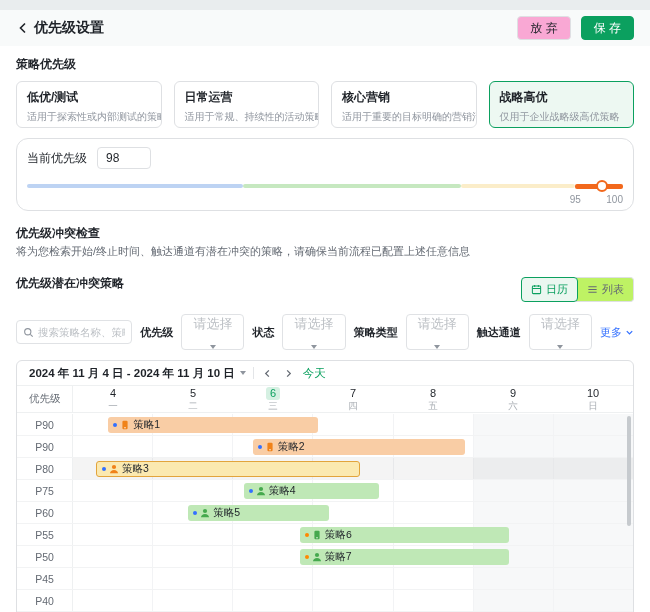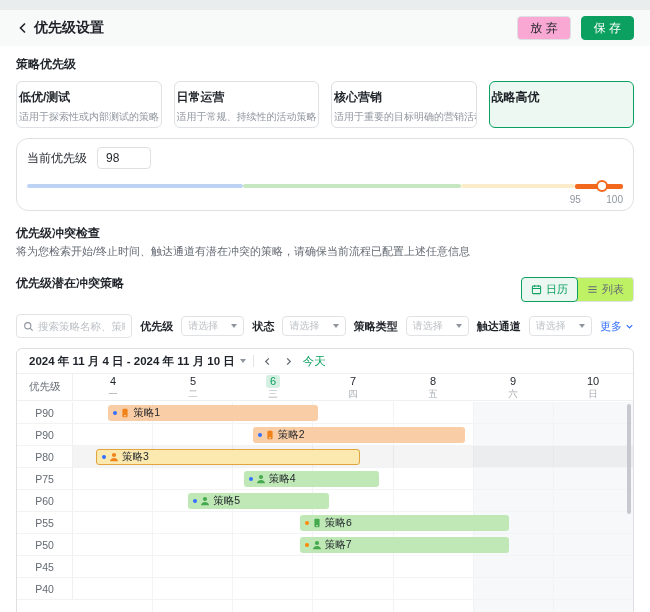--- a/index.html
+++ b/index.html
@@ -14,21 +14,21 @@
   .topbar-actions { margin-left:auto; display:flex; gap:10px; }
   .btn { font-size:12px; border-radius:4px; padding:4px 12px; cursor:pointer; line-height:14px; }
   .btn-discard { background:#f9a8d4; border:1px solid #dee0e3; color:#1f2329; }
   .btn-save { background:#0ba05f; border:1px solid #0ba05f; color:#fff; }
 
   
   .content { background:#fff; height:566px; padding:10px 16px 0; }
   .section-label { font-size:12px; font-weight:700; margin-bottom:8px; }
 
   .cards { display:flex; gap:12px; }
-  .card { flex:1; border:1px solid #dee0e3; border-radius:6px; background:#fff; padding:7px 2px; height:47px; overflow:hidden; cursor:pointer; }
+  .card { flex:1; border:1px solid #dee0e3; border-radius:6px; background:#fff; padding:7px 10px; height:47px; overflow:hidden; cursor:pointer; }
   .card.selected { border-color:#0ba05f; background:#edf8f2; }
   .card-title { font-size:12px; font-weight:700; }
   .card-desc { font-size:10px; color:#8f959e; margin-top:4px; white-space:nowrap; }
 
   .slider-card { margin-top:10px; border:1px solid #dee0e3; border-radius:12px; padding:8px 10px 2px; }
   .sc-row1 { display:flex; align-items:center; gap:10px; }
   .sc-label { font-size:12px; }
   .sc-input { width:54px; height:22px; border:1px solid #dee0e3; border-radius:4px; padding:0 8px; font-size:12px; color:#1f2329; font-family:inherit; }
   .slider { position:relative; height:12px; margin-top:11px; }
   .seg { position:absolute; top:4px; height:4px; border-radius:2px; }
@@ -48,21 +48,21 @@
   .tg-cal { border:1px solid #0ba05f; color:#0ba05f; background:#ebf7f0; border-radius:4px; position:relative; z-index:1; }
   .tg-list { border:1px solid #dee0e3; border-left:none; color:#646a73; background:#bef264; border-radius:0 4px 4px 0; margin-left:-2px; padding-left:11px; }
   .tg svg { width:11px; height:11px; }
 
   .filters { display:flex; align-items:center; gap:8px; margin-top:10px; }
   .search { display:flex; align-items:center; gap:4px; width:118px; height:24px; border:1px solid #e0e2e5; border-radius:4px; padding:0 6px; background:#fff; }
   .search svg { width:11px; height:11px; color:#8f959e; flex:none; }
   .search input { border:none; outline:none; width:100%; font-size:10.5px; font-family:inherit; color:#1f2329; }
   .search input::placeholder { color:#bbbfc4; }
   .flabel { font-size:11px; font-weight:700; white-space:nowrap; }
-  .select { display:flex; align-items:center; justify-content:space-between; width:64px; height:20px; border:1px solid #e0e2e5; border-radius:4px; padding:0 6px; font-size:10px; color:#bbbfc4; background:#fff; cursor:pointer; }
+  .select { display:flex; align-items:center; justify-content:space-between; width:64px; height:36px; border:1px solid #e0e2e5; border-radius:4px; padding:0 6px; font-size:13px; color:#bbbfc4; background:#fff; cursor:pointer;flex-direction:column; }
   .caret-down { width:0; height:0; border-left:3.5px solid transparent; border-right:3.5px solid transparent; border-top:4px solid #8f959e; }
   .more { margin-left:auto; color:#3370ff; font-size:11px; display:flex; align-items:center; gap:3px; cursor:pointer; white-space:nowrap; }
   .more svg { width:9px; height:9px; }
 
   
   .cal-card { margin-top:10px; border:1px solid #dee0e3; border-radius:6px; background:#fff; height:295px; position:relative; overflow:hidden; }
   .cal-nav { height:25px; display:flex; align-items:center; gap:7px; padding:0 12px; border-bottom:1px solid #eef0f1; }
   .date-range { font-size:11.5px; font-weight:700; display:flex; align-items:center; gap:5px; cursor:pointer; }
   .divider { width:1px; height:12px; background:#e3e5e8; }
   .nav-arrow { color:#646a73; width:14px; height:14px; display:flex; align-items:center; justify-content:center; cursor:pointer; }
@@ -129,20 +129,21 @@
         <div class="card-desc">适用于常规、持续性的活动策略</div>
       </div>
 
       <div class="card">
         <div class="card-title">核心营销</div>
         <div class="card-desc">适用于重要的目标明确的营销活动</div>
       </div>
 
       <div class="card selected">
         <div class="card-title">战略高优</div>
+        <div class="card-desc">仅用于企业战略级高优策略</div>
       </div>
     </div>
 
     <div class="slider-card">
       <div class="sc-row1">
         <span class="sc-label">当前优先级</span>
         <input class="sc-input" type="text" value="98" style="">
       </div>
       <div class="slider">
           <div class="seg" style="left: 0%; width: 36.3%; background: rgb(189, 211, 243);"></div>

